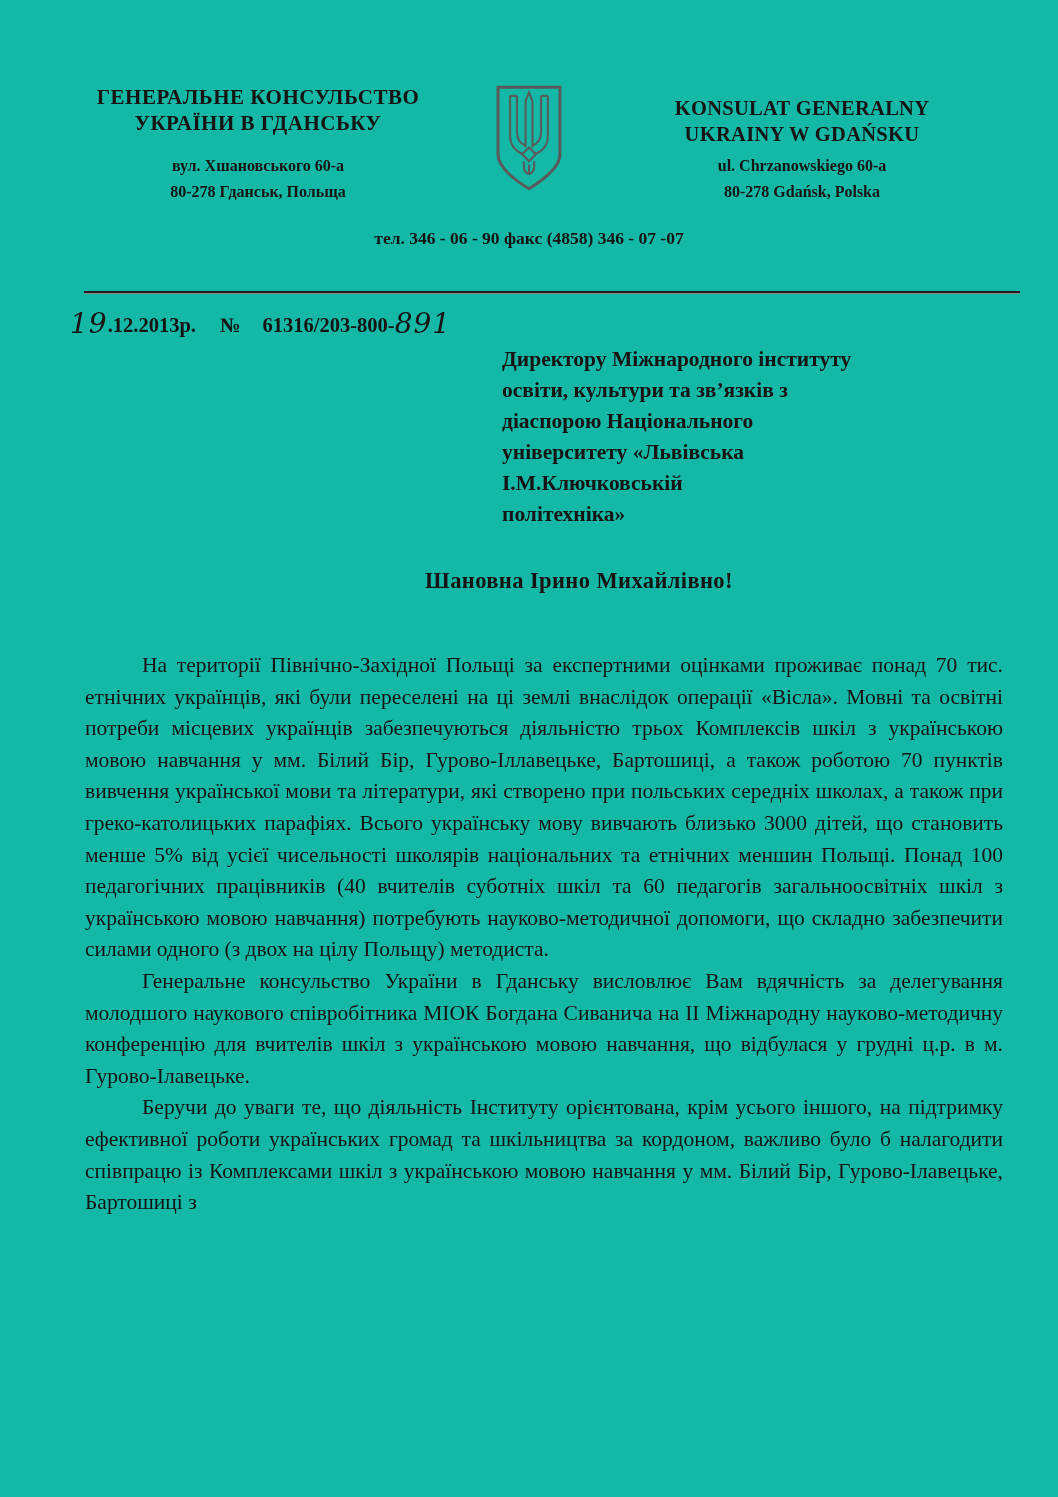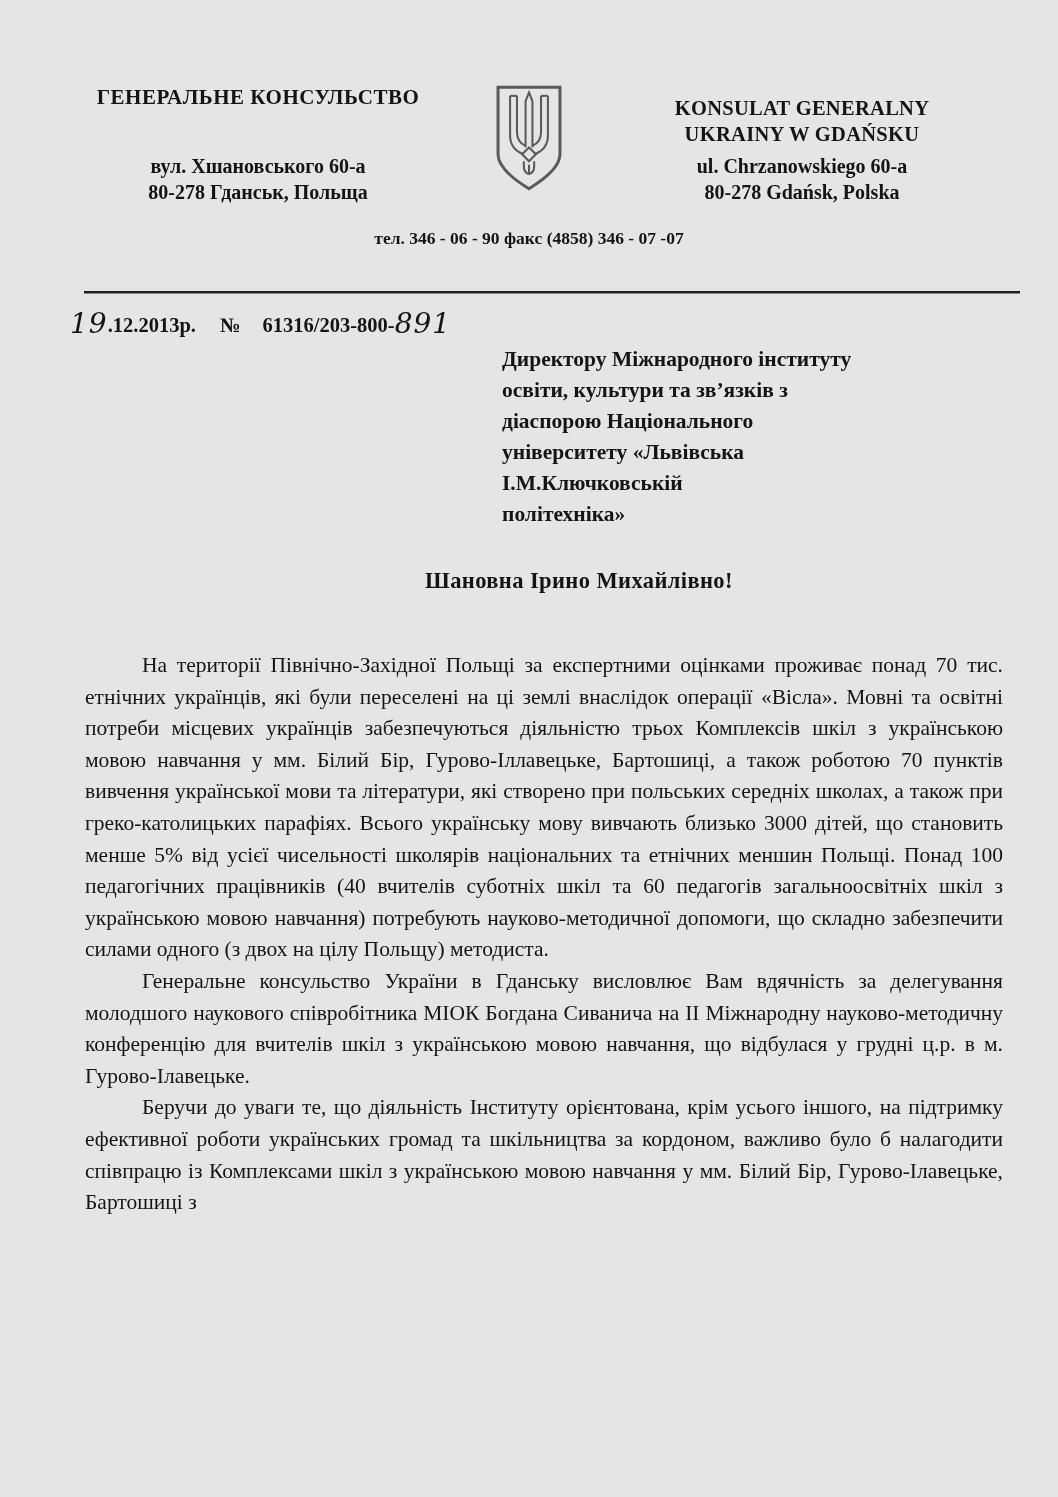--- a/index.html
+++ b/index.html
@@ -1,29 +1,29 @@
 <!DOCTYPE html>
 <html><head>
 <meta charset="utf-8">
 <style>
   html,body{margin:0;padding:0;background:#9a9a9a;}
   .page{
     position:relative;
     width:1058px;height:1497px;
     margin:0 auto;
-    background:#e5e5e5;
+    background:#14b8a6;
     font-family:"Liberation Serif", serif;
     color:#141414;
     overflow:hidden;
   }
   
   .org-block{position:absolute;text-align:center;font-weight:bold;}
   .org-left{top:84px;left:58px;width:400px;font-size:21px;line-height:26px;letter-spacing:.5px;}
   .org-right{top:95px;left:622px;width:360px;font-size:20.5px;line-height:26px;letter-spacing:.3px;}
-  .addr-block{position:absolute;text-align:center;font-weight:bold;font-size:20px;line-height:26px;}
+  .addr-block{position:absolute;text-align:center;font-weight:bold;font-size:16px;line-height:26px;}
   .addr-left{top:153px;left:58px;width:400px;}
   .addr-right{top:153px;left:622px;width:360px;}
   .emblem{position:absolute;top:82px;left:486px;width:86px;height:112px;}
   .contact{position:absolute;top:227px;left:0;width:1058px;text-align:center;
            font-weight:bold;font-size:17.5px;line-height:23px;}
   .rule{position:absolute;top:291px;left:84px;width:936px;height:3px;
         background:linear-gradient(#1e1e1e 0 2px,#8a8a8a 2px 3px);}
   
   .refline{position:absolute;top:306px;left:70px;font-weight:bold;font-size:20.5px;white-space:nowrap;}
   .hand{font-family:"DejaVu Serif", serif;font-style:italic;font-weight:400;font-size:28px;
@@ -41,20 +41,21 @@
                font-size:21.5px;line-height:31.6px;text-align:justify;}
   .letter-body p{margin:0;text-indent:57px;}
 </style>
 </head>
 <body>
 
 <div class="page">
 
   <div class="org-block org-left">
     <div>ГЕНЕРАЛЬНЕ  КОНСУЛЬСТВО</div>
+    <div>УКРАЇНИ В ГДАНСЬКУ</div>
   </div>
 
   <div class="org-block org-right">
     <div>KONSULAT GENERALNY</div>
     <div>UKRAINY W GDAŃSKU</div>
   </div>
 
   <div class="emblem">
     <svg width="86" height="112" viewBox="0 0 100 130" fill="none">
       <path d="M14 6 H86 V84 Q86 102 50 124 Q14 102 14 84 Z" stroke="#5a5a5a" stroke-width="3.5"></path>

